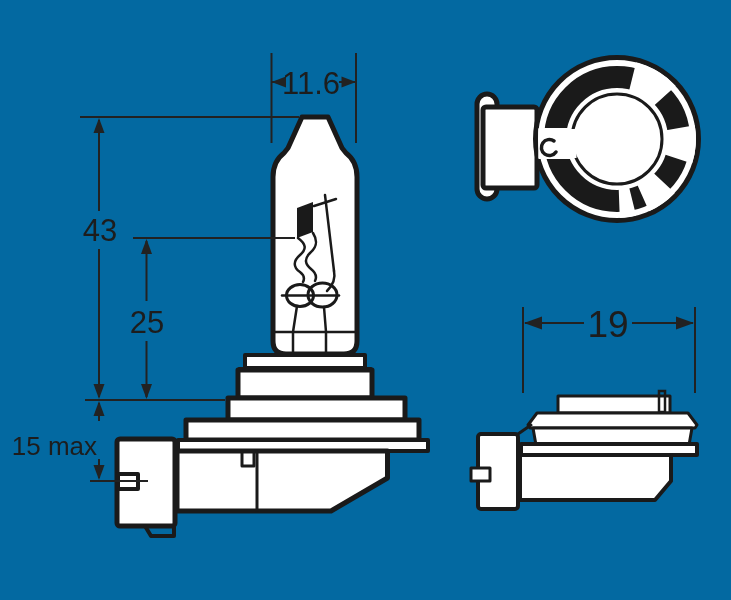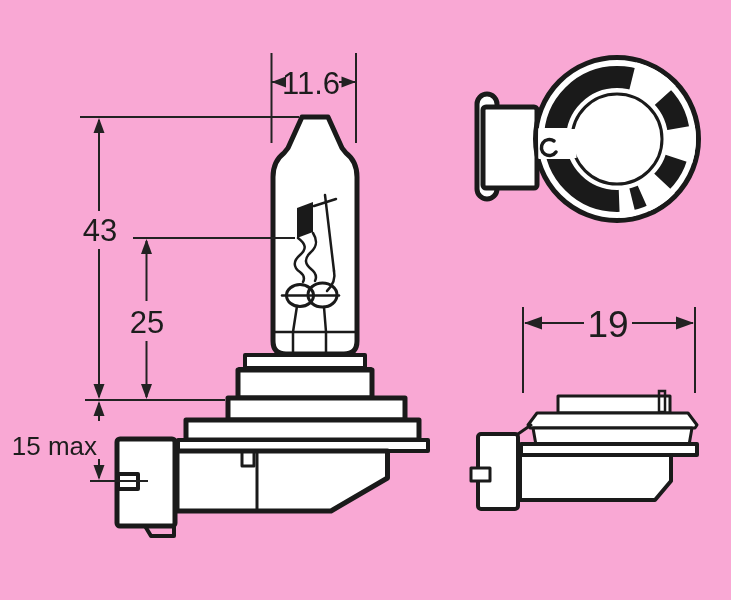--- a/index.html
+++ b/index.html
@@ -1,16 +1,16 @@
 <!DOCTYPE html>
 <html><head>
 <meta charset="utf-8">
 <style>
   html,body{margin:0;padding:0;background:#fff;}
-  .canvas{width:731px;height:600px;background:#f9a8d4;position:relative;overflow:hidden;}
+  .canvas{width:731px;height:600px;background:#0369a1;position:relative;overflow:hidden;}
   svg{display:block;}
   .s5w{stroke:#1a1a1a;stroke-width:5;fill:#ffffff;stroke-linejoin:round;stroke-linecap:round;}
   .s4 {stroke:#1a1a1a;stroke-width:4;fill:none;stroke-linejoin:round;stroke-linecap:round;}
   .s4w{stroke:#1a1a1a;stroke-width:4;fill:#ffffff;stroke-linejoin:round;stroke-linecap:round;}
   .s3 {stroke:#1a1a1a;stroke-width:3;fill:none;stroke-linejoin:round;stroke-linecap:round;}
   .s3w{stroke:#1a1a1a;stroke-width:3;fill:#ffffff;stroke-linejoin:round;stroke-linecap:round;}
   .s25{stroke:#1a1a1a;stroke-width:2.5;fill:none;stroke-linejoin:round;stroke-linecap:round;}
   .dim{stroke:#222222;stroke-width:2;fill:none;stroke-linecap:butt;}
   .arr{fill:#222222;stroke:none;}
   .ink{fill:#1a1a1a;stroke:none;}

